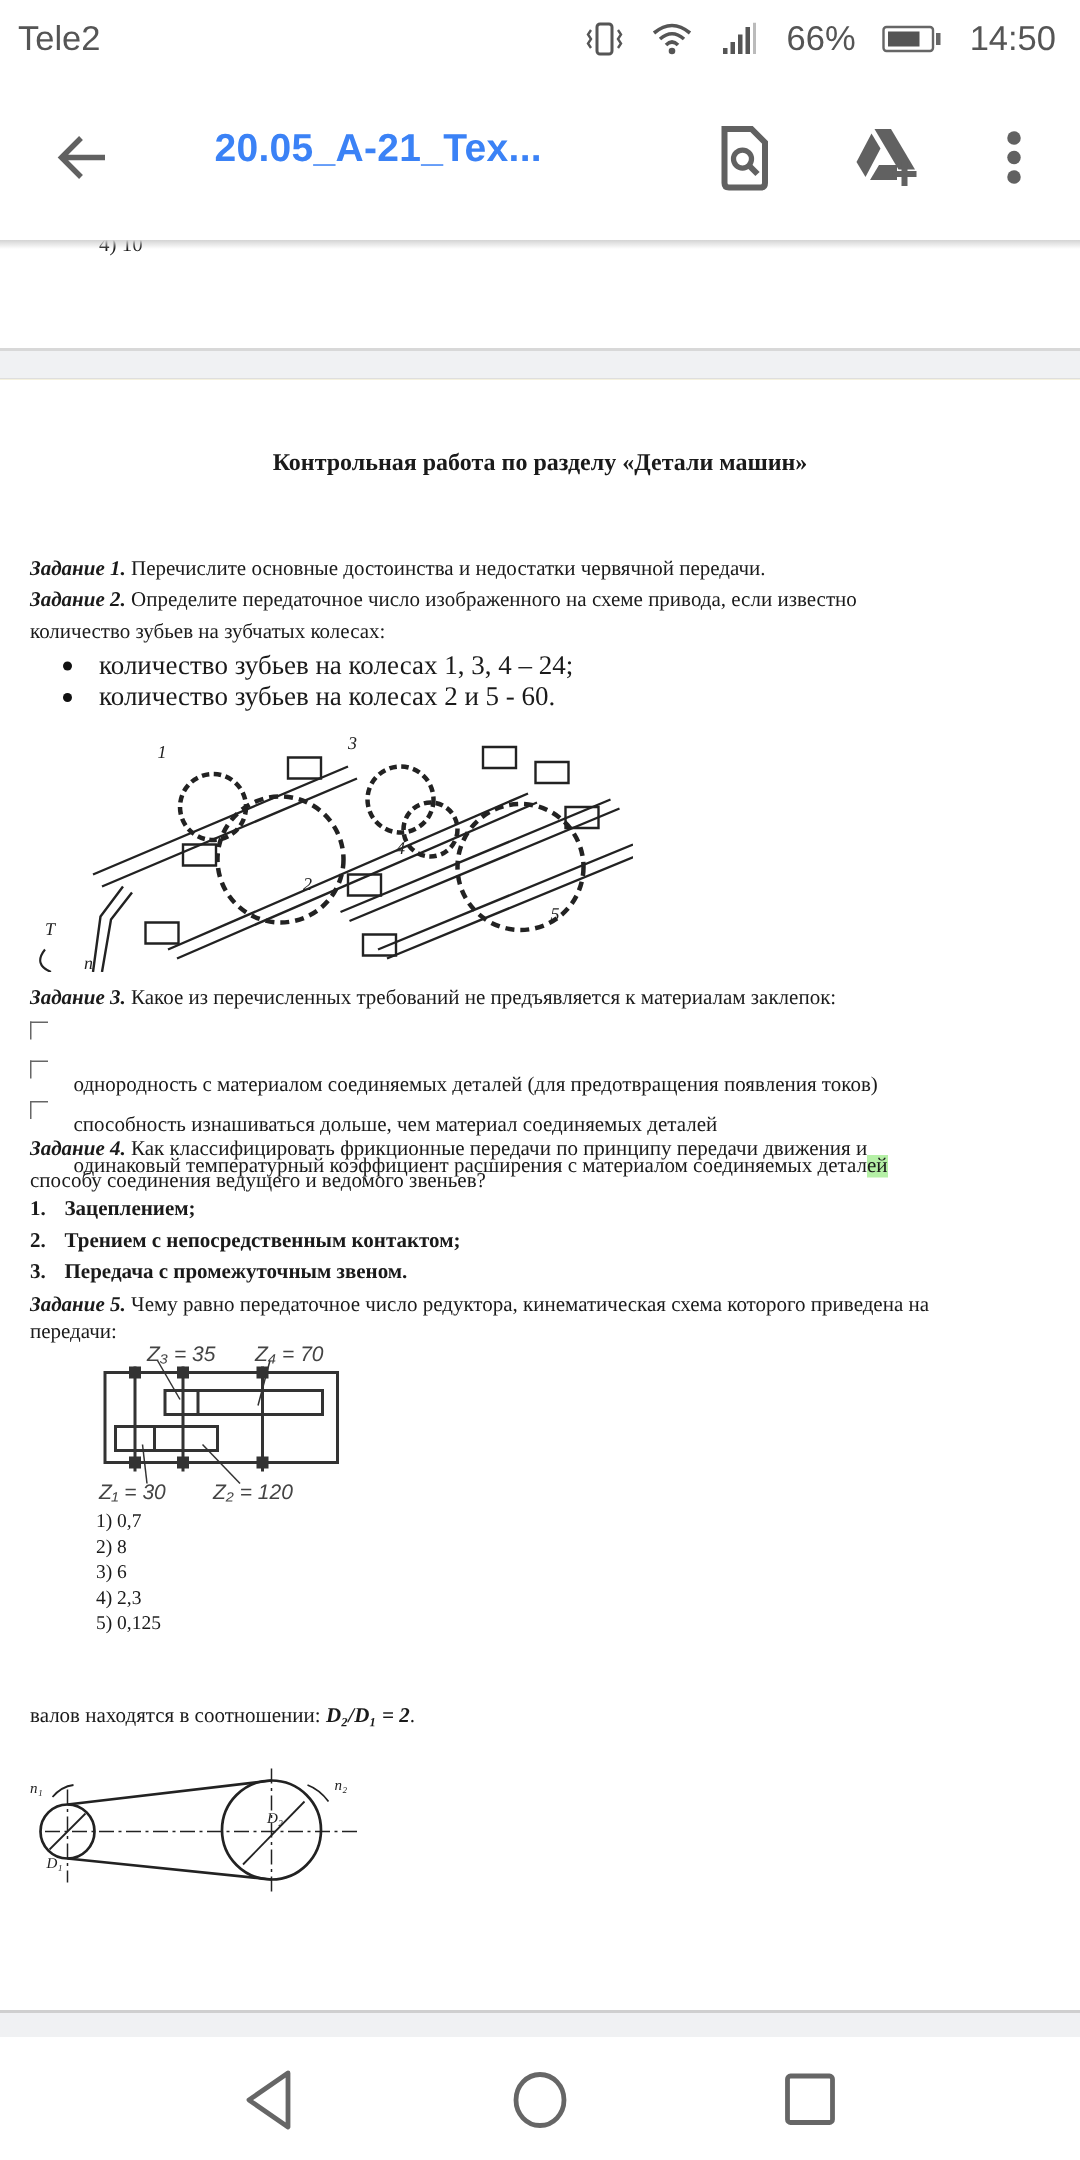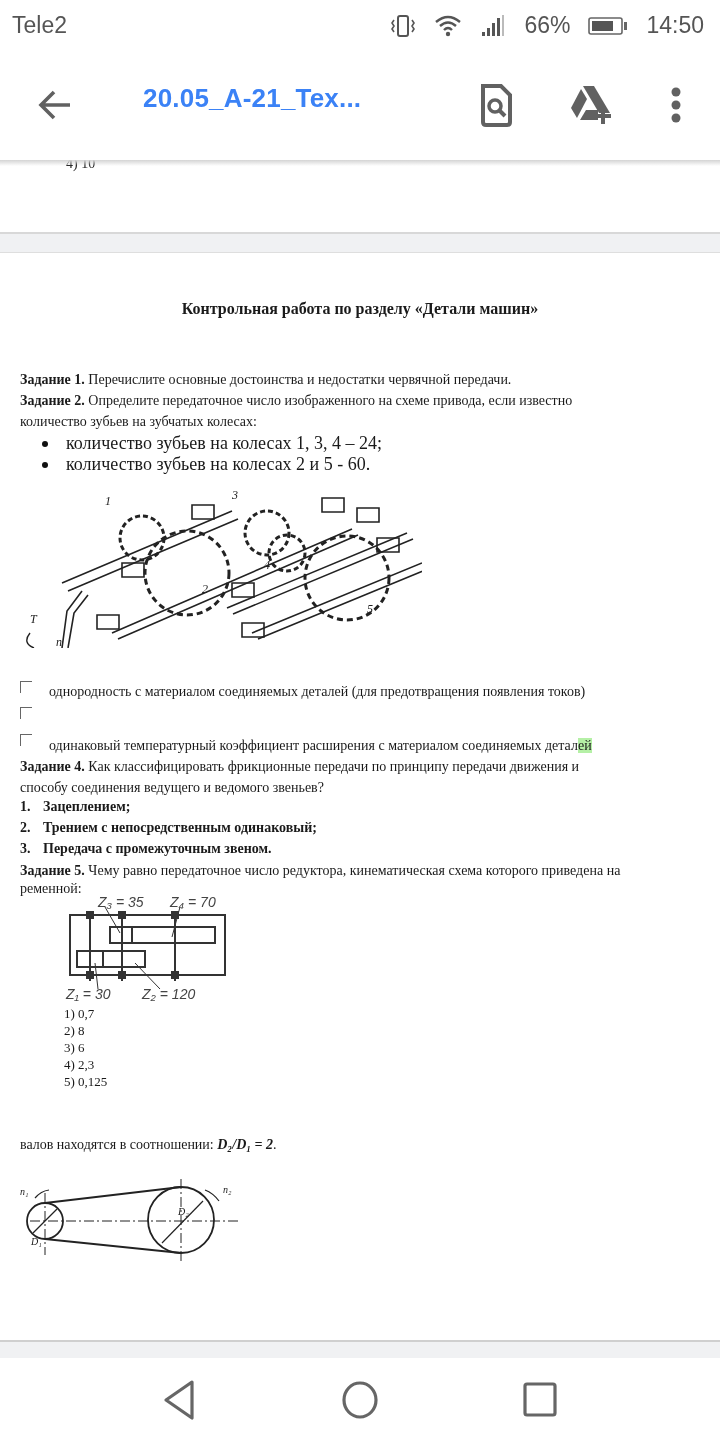--- a/index.html
+++ b/index.html
@@ -31,25 +31,25 @@
   .prev-page-tail .ans { position: absolute; left: 66px; top: -4px; font-size: 14px; }
   .page-gap { position: absolute; left: 0; top: 72px; width: 720px; height: 21px; background: #f0f1f3;
     border-top: 2px solid #d8d8d8; border-bottom: 1px solid #dedede; }
   .page { position: absolute; left: 0; top: 93px; width: 720px; height: 1087px; background: #fff; }
 
   .doc-title { position: absolute; left: 0; width: 720px; top: 47px; text-align: center; font-weight: bold; font-size: 16px; }
   .variant { position: absolute; left: 0; width: 720px; top: 85px; text-align: center; font-weight: bold; font-style: italic;
     font-size: 14px; text-decoration: underline; }
 
   .txt { position: absolute; left: 20px; font-size: 14px; line-height: 21px; white-space: nowrap; }
-  .txt b.lbl { font-weight: bold; }
+  .txt b.lbl { font-style: italic; font-weight: bold; }
   .bul { position: absolute; left: 66px; font-size: 18px; white-space: nowrap; }
   .bul-dot { position: absolute; left: 42px; width: 6px; height: 6px; border-radius: 50%; background: #111; }
   .cb { position: absolute; left: 20px; width: 12px; height: 12px; border-top: 1.5px solid #666; border-left: 1.5px solid #666; }
-  .cbt { position: absolute; left: 49px; font-size: 14px; white-space: nowrap; }
+  .cbt { position: absolute; left: 49px; font-size: 14px; white-space: nowrap; margin-top: 32px; }
   .hl { background: #b5f0a6; }
   .num { position: absolute; left: 20px; font-size: 14px; white-space: nowrap; font-weight: bold; }
   .num .n { display: inline-block; width: 23px; }
   .opt { position: absolute; left: 64px; font-size: 13px; white-space: nowrap; }
 
   .fig { position: absolute; }
 
   
   .bottom-gap { position: absolute; left: 0; top: 1340px; width: 720px; height: 18px; background: #f0f1f3;
     border-top: 2px solid #cfcfcf; }
@@ -176,34 +176,36 @@
         <text x="83" y="22">1</text>
         <text x="180" y="110">2</text>
         <text x="210" y="16">3</text>
         <text x="242" y="86">4</text>
         <text x="345" y="130">5</text>
         <text x="8" y="140">T</text>
         <text x="34" y="163">n</text>
       </g>
     </svg>
 
+    <div class="txt" style="top:402px"><b class="lbl">Задание 3.</b><span> Какое из перечисленных требований не предъявляется к материалам заклепок:</span></div>
     <div class="cb" style="top:428px"></div>
     <div class="cbt" style="top:431px">однородность с материалом соединяемых деталей (для предотвращения появления токов)</div>
     <div class="cb" style="top:454px"></div>
+    <div class="cbt" style="top:458px">способность изнашиваться дольше, чем материал соединяемых деталей</div>
     <div class="cb" style="top:481px"></div>
     <div class="cbt" style="top:485px"><span>одинаковый температурный коэффициент расширения с материалом соединяемых детал</span><span class="hl">ей</span></div>
 
     <div class="txt" style="top:503px"><b class="lbl">Задание 4.</b><span> Как классифицировать фрикционные передачи по принципу передачи движения и</span></div>
     <div class="txt" style="top:524px">способу соединения ведущего и ведомого звеньев?</div>
     <div class="num" style="top:546px"><span class="n">1.</span><span>Зацеплением;</span></div>
-    <div class="num" style="top:567px"><span class="n">2.</span><span>Трением с непосредственным одинаковый;</span></div>
+    <div class="num" style="top:567px"><span class="n">2.</span><span>Трением с непосредственным контактом;</span></div>
     <div class="num" style="top:588px"><span class="n">3.</span><span>Передача с промежуточным звеном.</span></div>
 
     <div class="txt" style="top:607px"><b class="lbl">Задание 5.</b><span> Чему равно передаточное число редуктора, кинематическая схема которого приведена на</span></div>
-    <div class="txt" style="top:625px">ременной:</div>
+    <div class="txt" style="top:625px">передачи:</div>
 
     <svg class="fig" style="left:60px; top:640px" width="180" height="115" viewBox="0 0 180 115">
       <g fill="none" stroke="#333" stroke-width="2">
         <path d="M10 22 H165 V82 H10 Z"></path>
         <rect x="50" y="34" width="105" height="16"></rect>
         <line x1="72" y1="34" x2="72" y2="50"></line>
         <rect x="17" y="58" width="68" height="16"></rect>
         <line x1="43" y1="58" x2="43" y2="74"></line>
         <line x1="30" y1="18" x2="30" y2="88"></line>
         <line x1="62" y1="18" x2="62" y2="88"></line>

